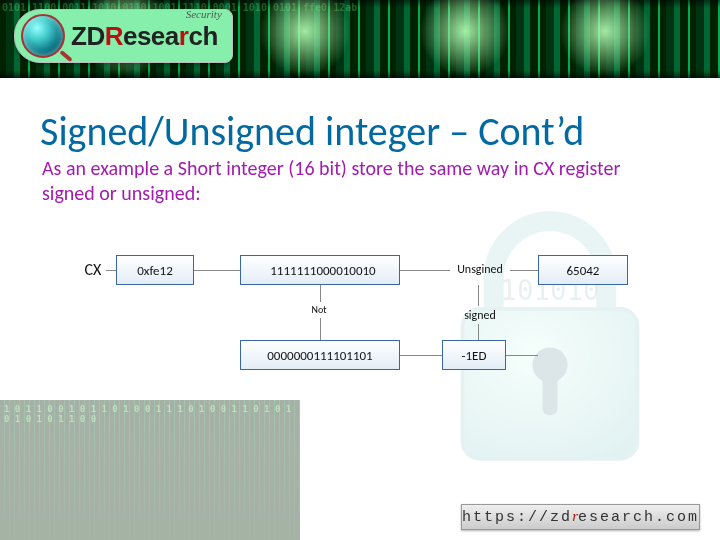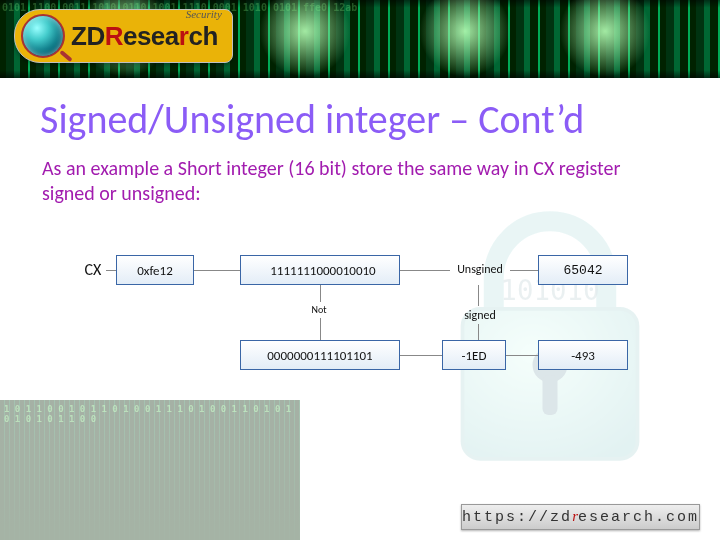--- a/index.html
+++ b/index.html
@@ -71,21 +71,21 @@
     pointer-events:none;
   }
 
   
   .logo-wrap{
     position:absolute; left:14px; top:10px;
     width: 250px; height:52px;
     display:flex; align-items:center;
   }
   .logo-pill{
-    background:#eab308;
+    background:#86efac;
     border:1px solid #bfbfbf;
     border-radius: 26px 8px 8px 26px;
     padding:4px 14px 4px 6px;
     display:flex; align-items:center;
     box-shadow: 0 2px 4px rgba(0,0,0,.35);
     position:relative;
   }
   .logo-pill .sec{
     position:absolute; right:10px; top:-2px;
     font:italic 11px Georgia, serif; color:#555;
@@ -103,23 +103,23 @@
     bottom:-2px; right:-10px; transform:rotate(40deg); border-radius:2px;
   }
   .logo-text{
     font:700 26px/1 Arial, sans-serif; color:#222;
     letter-spacing:-.5px;
   }
   .logo-text .r1, .logo-text .r2 { color:#b11; }
 
   
   .title{
-    position:absolute; left:40px; top:100px;
+    position:absolute; left:40px; top:112px;
     font:400 40px/1 Calibri, Arial, sans-serif;
-    color:#8b5cf6;
+    color:#0369a1;
   }
   .subtitle{
     position:absolute; left:42px; top:156px; right:60px;
     font:400 20px/1.25 Calibri, Arial, sans-serif;
     color:#a21caf;
   }
 
   
   .diagram{
     position:absolute; left:80px; top:240px; width:560px; height:160px;
@@ -134,21 +134,21 @@
     padding:0 6px;
   }
   .boxed{
     border:1px solid #3a66a6;
     background: linear-gradient(#ffffff, #e3edf7);
   }
   .lbl-cx   { left:0;   top:22px; width:26px; height:16px; font-size:16px; }
   .box-hex  { left:36px; top:15px; width:78px; height:30px; }
   .box-bin1 { left:160px; top:15px; width:160px; height:30px;padding-left:12px; }
   .lbl-uns  { left:370px; top:20px; width:60px; height:18px; font-size:12px; }
-  .box-dec1 { left:458px; top:15px; width:90px; height:30px;font-family:Liberation Mono, monospace; }
+  .box-dec1 { left:458px; top:15px; width:90px; height:30px; }
 
   .lbl-not  { left:214px; top:62px; width:50px; height:16px; font-size:10px; }
   .lbl-sig  { left:372px; top:66px; width:56px; height:18px; font-size:12px; }
 
   .box-bin2 { left:160px; top:100px; width:160px; height:30px; }
   .box-neg1 { left:362px; top:100px; width:64px; height:30px; }
   .box-dec2 { left:458px; top:100px; width:90px; height:30px; }
 
   
   .hline{ position:absolute; height:1px; background:#888; }
@@ -227,21 +227,20 @@
     <div class="node boxed box-hex">0xfe12</div>
     <div class="node boxed box-bin1">1111111000010010</div>
     <div class="node lbl-uns">Unsgined</div>
     <div class="node boxed box-dec1">65042</div>
 
     <div class="node lbl-not">Not</div>
     <div class="node lbl-sig">signed</div>
 
     <div class="node boxed box-bin2">0000000111101101</div>
     <div class="node boxed box-neg1">-1ED</div>
-    <div class="node boxed box-dec2">-493</div>
 
     <div class="hline c-cx-hex"></div>
     <div class="hline c-hex-bin1"></div>
     <div class="hline c-bin1-uns"></div>
     <div class="hline c-uns-dec1"></div>
 
     <div class="vline c-bin1-down"></div>
     <div class="vline c-not-down"></div>
 
     <div class="hline c-bin2-neg"></div>

